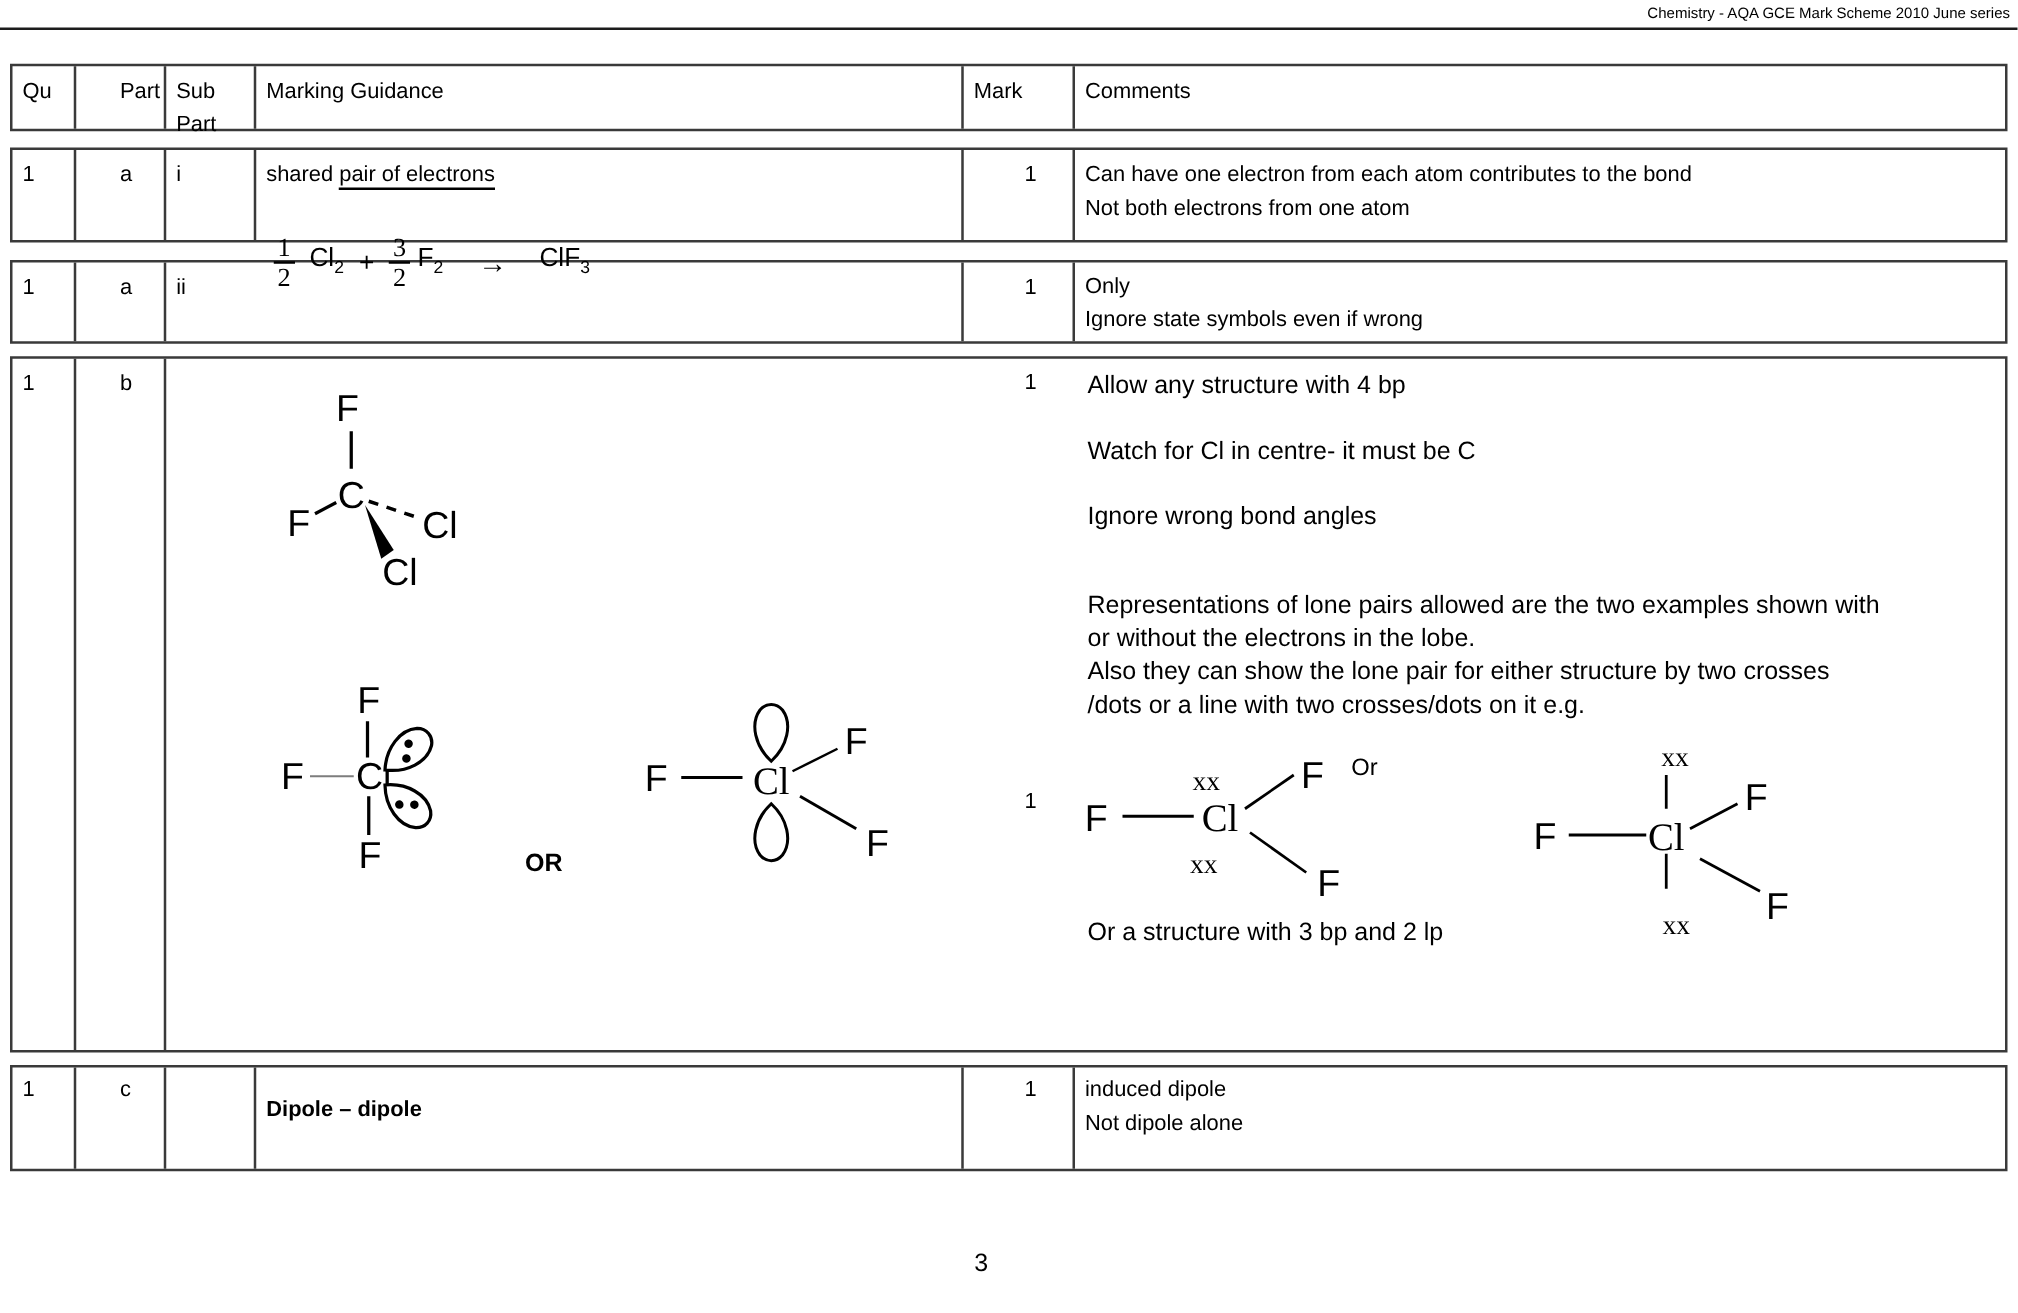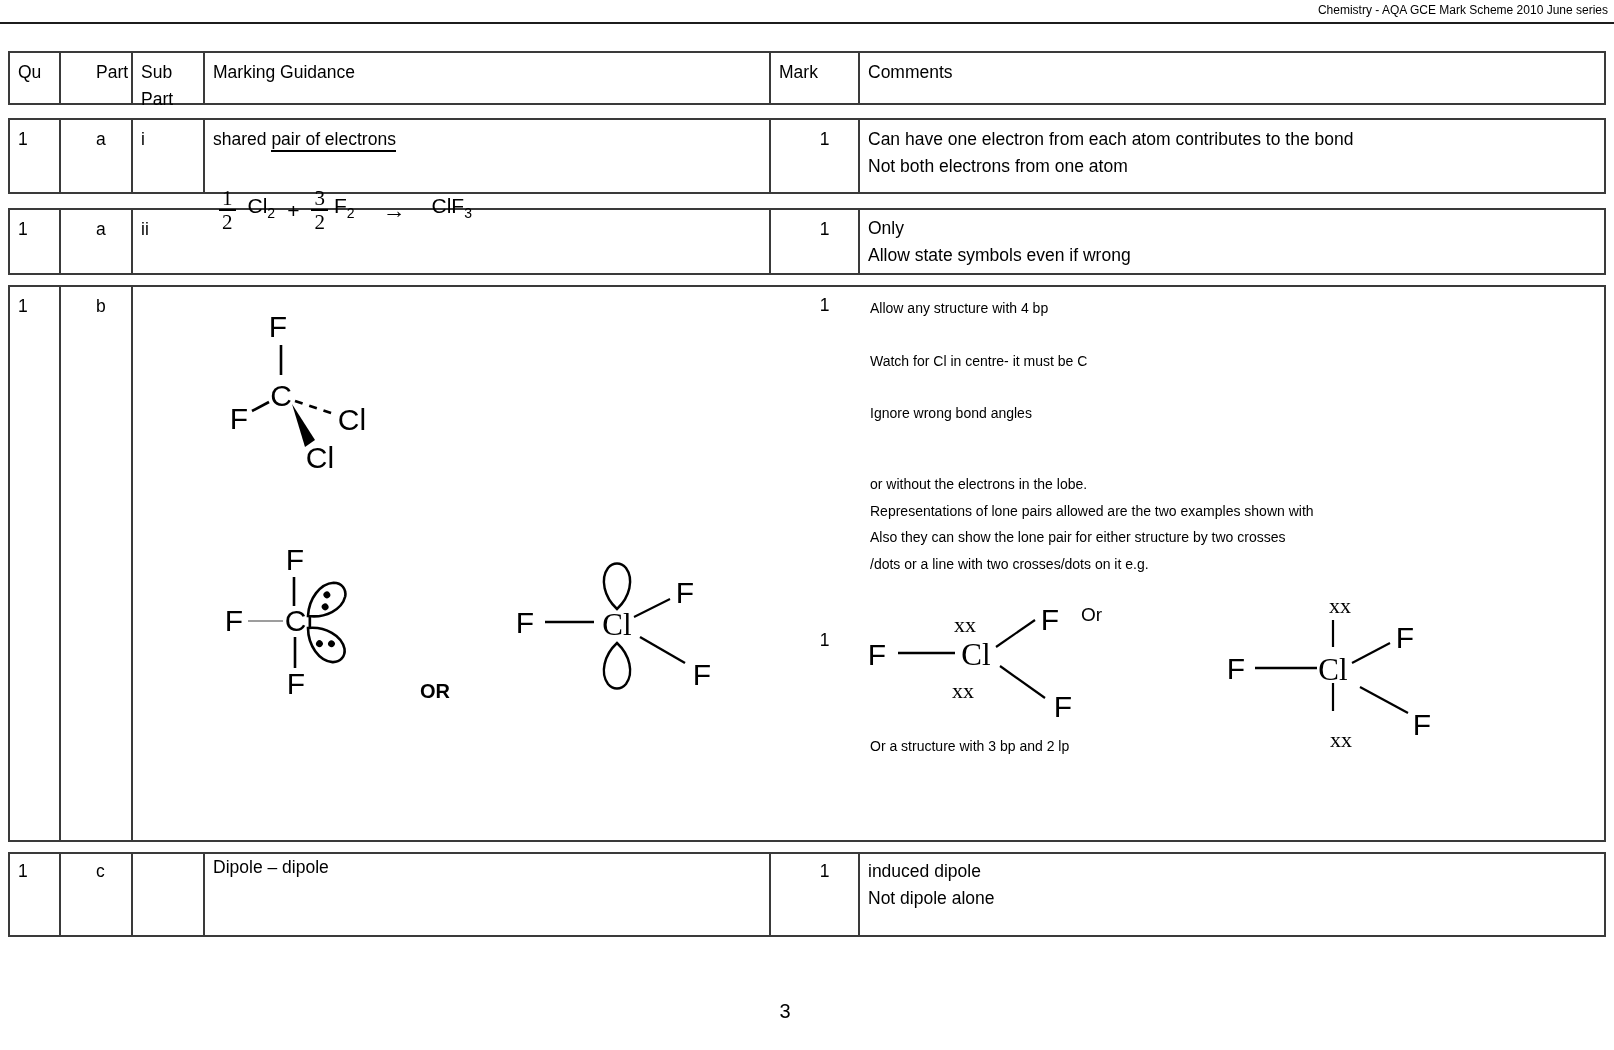--- a/index.html
+++ b/index.html
@@ -51,21 +51,21 @@
   .eq-gap2{margin-right:6px;}
   .eq-arrow{font-weight:bold;font-size:23px;margin:0 26px 0 28px;}
   
   .abs{position:absolute;}
   svg text{user-select:none;}
   .atom-sans{font-family:"Liberation Sans","DejaVu Sans",sans-serif;font-size:30px;fill:#000;}
   .atom-serif{font-family:"Liberation Serif","DejaVu Serif",serif;font-size:31px;fill:#000;}
   .xx-serif{font-family:"Liberation Serif","DejaVu Serif",serif;font-size:22px;fill:#000;}
   .or-big{font-weight:bold;font-size:20px;}
   .or-small{font-size:19px;}
-  .cm-line{position:absolute;left:10px;right:8px;font-size:14px;line-height:27px;}
+  .cm-line{position:absolute;left:10px;right:8px;font-size:20px;line-height:27px;}
   .mark-num{position:absolute;left:0;width:100%;text-align:center;font-size:17.5px;}
   .footer-page{position:absolute;top:1000px;left:770px;width:30px;text-align:center;font-size:20px;}
 </style>
 </head>
 <body>
 
 <div class="hdr-title">Chemistry - AQA GCE Mark Scheme 2010 June series</div>
 <div class="hdr-rule"></div>
 
 <div class="row" style="top:51px;height:54px;">
@@ -106,21 +106,21 @@
         <span class="den">2</span>
       </span>
       <span class="eq-sp"><span>F</span><sub>2</sub></span>
       <span class="eq-arrow">→</span>
       <span class="eq-sp"><span>ClF</span><sub>3</sub></span>
     </div>
   </div>
   <div class="cell c-mark">1</div>
   <div class="cell c-comm" style="padding-top:5px;">
     <div>Only</div>
-    <div>Allow state symbols even if wrong</div>
+    <div>Ignore state symbols even if wrong</div>
   </div>
 </div>
 
 <div class="row" style="top:285px;height:557px;">
   <div class="cell first c-qu">1</div>
   <div class="cell c-part">b</div>
   <div class="cell c-sub"></div>
 
   <div class="cell c-guid nopad">
 
@@ -178,22 +178,22 @@
   <div class="cell c-mark nopad">
     <div class="mark-num" style="top:5px;">1</div>
     <div class="mark-num" style="top:340px;">1</div>
   </div>
 
   <div class="cell c-comm nopad">
     <div class="cm-line" style="top:8px;">Allow any structure with 4 bp</div>
     <div class="cm-line" style="top:61px;">Watch for Cl in centre- it must be C</div>
     <div class="cm-line" style="top:113px;">Ignore wrong bond angles</div>
     <div class="cm-line" style="top:184px;line-height:26.5px;">
+      <div>Representations of lone pairs allowed are the two examples shown with</div>
       <div>or without the electrons in the lobe.</div>
-      <div>Representations of lone pairs allowed are the two examples shown with</div>
       <div>Also they can show the lone pair for either structure by two crosses</div>
       <div>/dots or a line with two crosses/dots on it e.g.</div>
     </div>
 
     <svg class="abs" style="left:0px;top:305px;" width="225" height="140" viewBox="0 0 225 140">
       <text class="atom-sans" x="17" y="73" text-anchor="middle">F</text>
       <line x1="38" y1="61" x2="95" y2="61" stroke="#000" stroke-width="2.4"></line>
       <text class="atom-serif" x="116" y="73" text-anchor="middle">Cl</text>
       <text class="xx-serif" x="105" y="40" text-anchor="middle">xx</text>
       <text class="xx-serif" x="103" y="106" text-anchor="middle">xx</text>
@@ -220,21 +220,21 @@
     </svg>
 
     <div class="cm-line" style="top:446px;">Or a structure with 3 bp and 2 lp</div>
   </div>
 </div>
 
 <div class="row" style="top:852px;height:85px;">
   <div class="cell first c-qu" style="padding-top:4px;">1</div>
   <div class="cell c-part" style="padding-top:4px;">c</div>
   <div class="cell c-sub"></div>
-  <div class="cell c-guid" style="padding-top:0;">Dipole – dipole</div>
+  <div class="cell c-guid" style="padding-top:20px;font-weight:bold;">Dipole – dipole</div>
   <div class="cell c-mark" style="padding-top:4px;">1</div>
   <div class="cell c-comm" style="padding-top:4px;">
     <div>induced dipole</div>
     <div>Not dipole alone</div>
   </div>
 </div>
 
 <div class="footer-page">3</div>
 
 </body></html>

